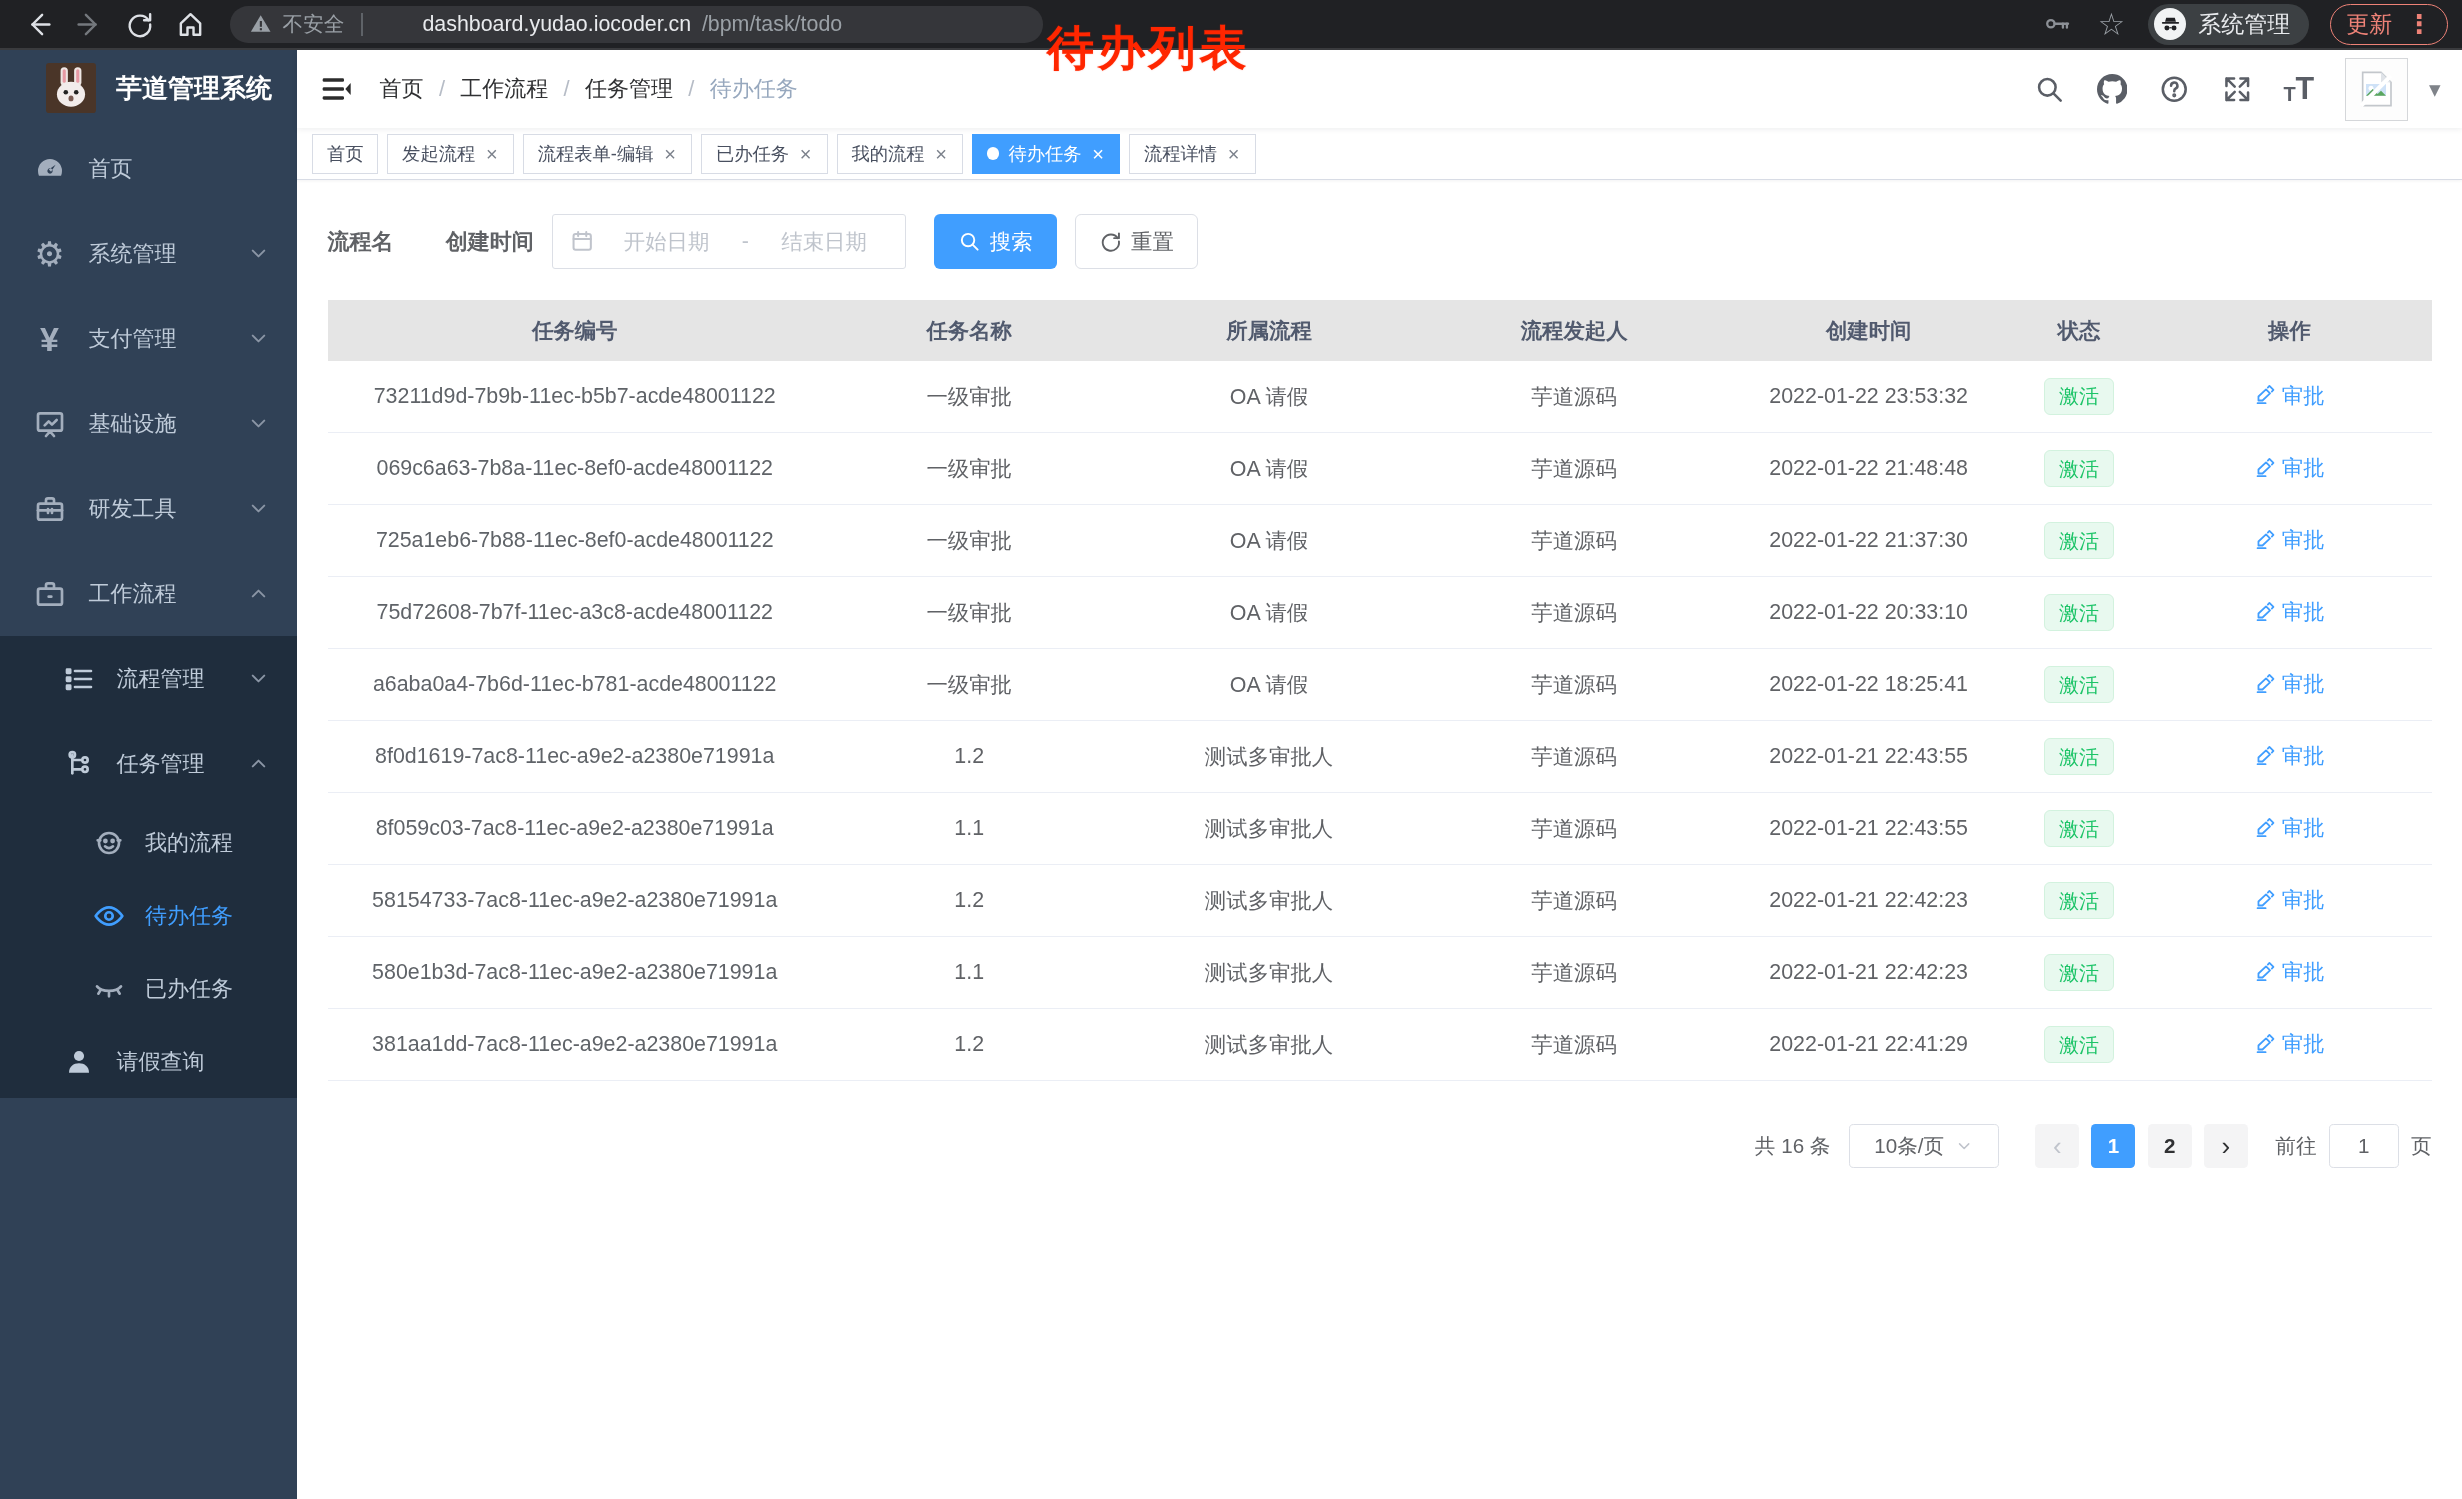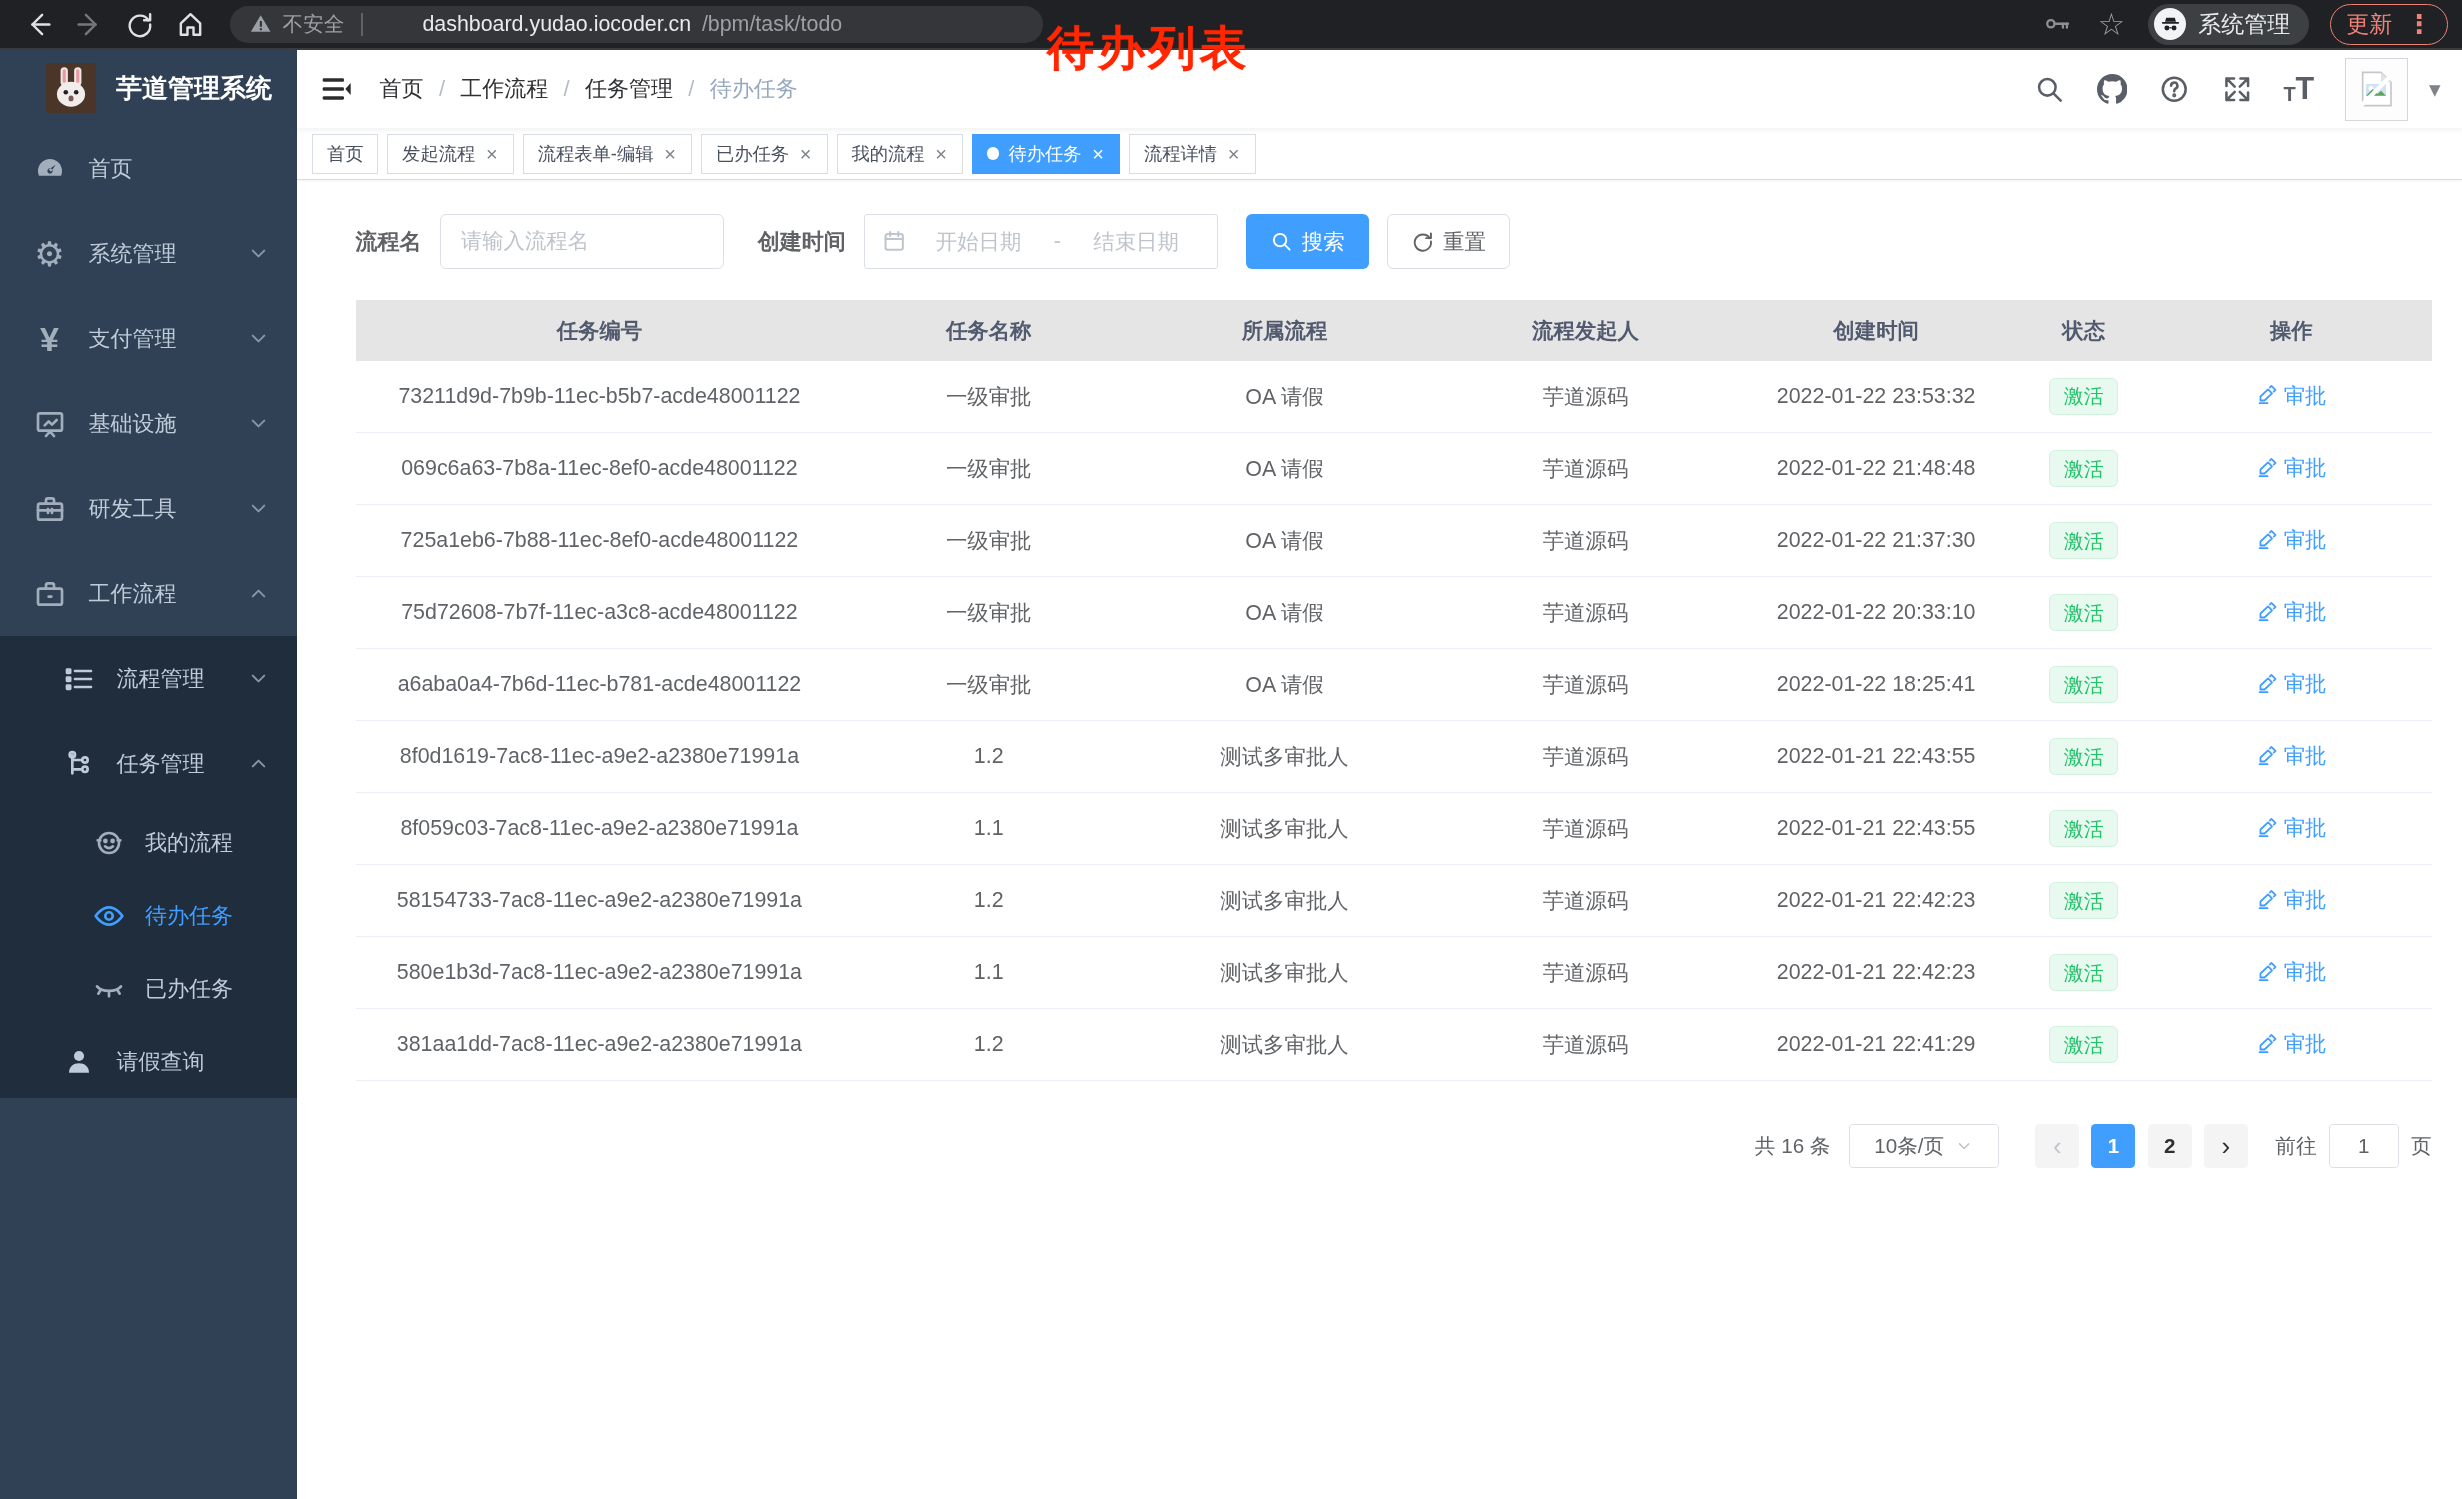--- a/index.html
+++ b/index.html
@@ -86,21 +86,21 @@
   .tags-bar { height:52px; background:#fff; border-bottom:1.5px solid #d8dce5; box-shadow:0 0.8px 3.1px rgba(0,21,41,.05);
               display:flex; align-items:center; padding-left:15.3px; gap:9.2px; position:relative; z-index:3; }
   .tag { height:40px; border:1.5px solid #d8dce5; background:#fff; color:#495060; display:inline-flex; align-items:center;
          padding:0 13.7px; font-size:18.3px; gap:9.2px; cursor:pointer; white-space:nowrap; }
   .tag .tag-close { font-size:20px; color:#7c828c; line-height:1; padding:0 1.5px; border-radius:50%; }
   .tag.active { background:#409eff; border-color:#409eff; color:#fff; }
   .tag.active .tag-close { color:#fff; }
   .tag-dot { width:12.2px; height:12.2px; border-radius:50%; background:#fff; flex:none; }
 
   
-  .content { flex:1; padding:34px 30.5px 0 30.5px; background:#fff; position:relative;margin-left:28px; }
+  .content { flex:1; padding:34px 30.5px 0 30.5px; background:#fff; position:relative; }
 
   .filter-row { display:flex; align-items:center; margin-bottom:30.5px; }
   .f-label { font-size:22px; font-weight:700; color:#606266; margin-right:18.3px; white-space:nowrap; }
   .inp { height:55px; border:1.5px solid #dcdfe6; border-radius:6.1px; font-size:21.4px; color:#606266; padding:0 20px;
          outline:none; background:#fff; }
   .inp::placeholder { color:#bfc4cc; }
   .name-input { width:284px; }
   .time-label { margin-left:34px; }
   .date-range { width:354px; height:55px; border:1.5px solid #dcdfe6; border-radius:3px; display:flex; align-items:center;
                 padding:0 17px; gap:8px; color:#bfc4cc; cursor:text; }
@@ -453,21 +453,20 @@
       <span class="tag">
           <span>流程详情</span>
           <span class="tag-close">×</span>
         </span>
     </div>
 
     <div class="content">
 
       <div class="filter-row">
         <span class="f-label">流程名</span>
-        <input class="inp name-input" type="text" placeholder="请输入流程名" style="">
         <span class="f-label time-label">创建时间</span>
         <span class="date-range">
           <svg class="ic cal-ic" viewBox="0 0 24 24">
               <rect x="3.5" y="5" width="17" height="15.5" rx="2"></rect>
               <path d="M3.5 9.8 h17"></path>
               <path d="M8 3 v4 M16 3 v4"></path>
             </svg>
           <span class="dr-text">开始日期</span>
           <span class="dr-sep">-</span>
           <span class="dr-text">结束日期</span>

